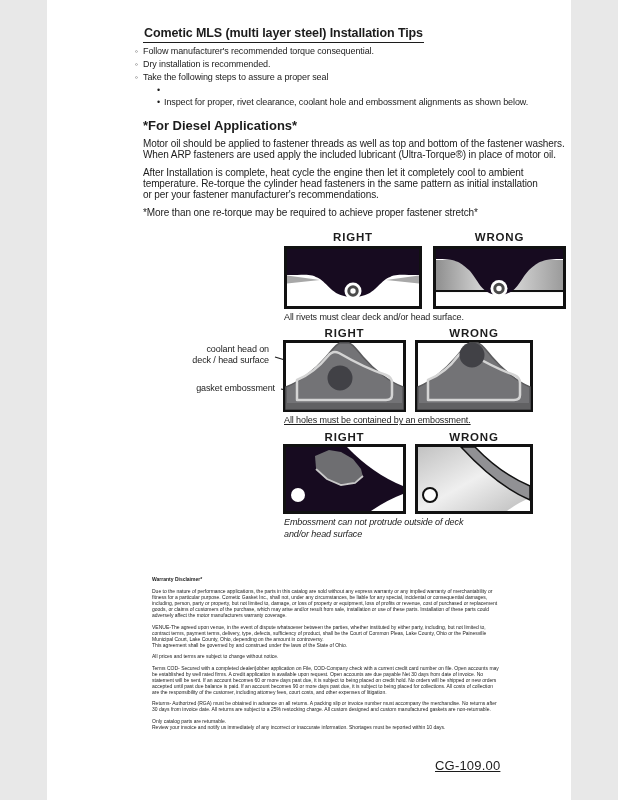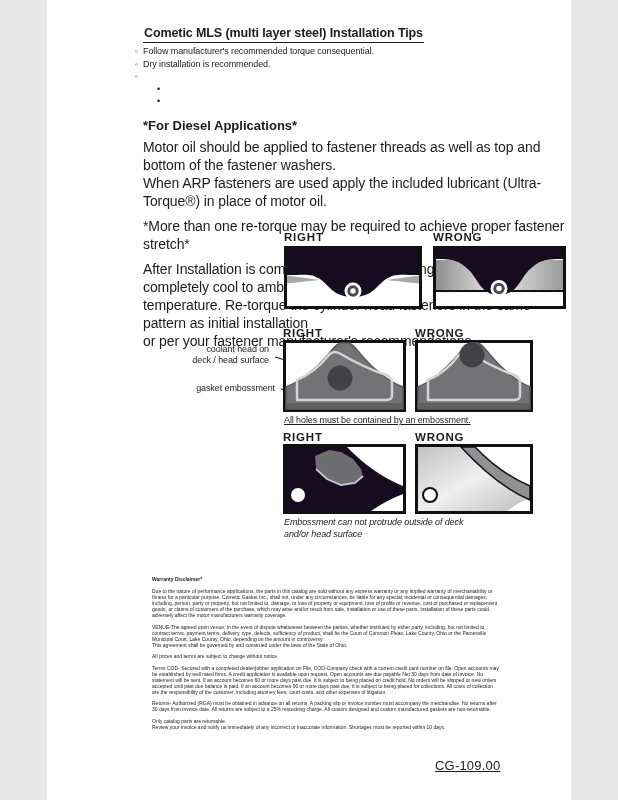--- a/index.html
+++ b/index.html
@@ -14,23 +14,23 @@
     border-bottom:1.5px solid #1c1c1c;padding:0 1px 2px 1px;}
   
   #tips{left:88px;top:45px;width:430px;font-size:9px;line-height:12px;letter-spacing:-0.1px;}
   .tip-row{display:flex;align-items:baseline;}
   .tip-row .marker{width:8px;font-size:8px;flex:0 0 auto;}
   .tip-sub{margin-left:22px;}
   .tip-sub .marker{width:7px;font-size:9px;}
   
   #diesel{left:96px;top:118px;width:424px;}
   #diesel h2{margin:0 0 5px 0;font-size:13px;font-weight:bold;}
-  #diesel p{margin:0 0 7px 0;font-size:14px;line-height:18px;letter-spacing:-0.1px;white-space:pre-line;}
-  
-  .dlabel{font-size:11.5px;font-weight:bold;letter-spacing:0.8px;}
+  #diesel p{margin:0 0 7px 0;font-size:10px;line-height:11px;letter-spacing:-0.1px;white-space:pre-line;}
+  
+  .dlabel{font-size:11.5px;font-weight:bold;letter-spacing:0.8px;text-align:center;}
   .caption{font-size:9px;line-height:11.5px;letter-spacing:-0.1px;white-space:pre-line;}
   .callout{font-size:9px;line-height:11px;text-align:right;letter-spacing:-0.1px;}
   svg{display:block;}
   
   #warranty{left:105px;top:576px;width:412px;font-size:5px;line-height:6px;}
   #warranty h3{margin:0 0 6px 0;font-size:5px;font-weight:bold;}
   #warranty p{margin:0 0 5.5px 0;white-space:pre-line;}
   
   #doc-number{left:388px;top:758px;font-size:13px;letter-spacing:0.2px;text-decoration:underline;}
 </style>
@@ -61,37 +61,39 @@
     <div class="tip-row">
       <span class="marker">◦</span>
       <span>Follow manufacturer's recommended torque consequential.</span>
     </div>
     <div class="tip-row">
       <span class="marker">◦</span>
       <span>Dry installation is recommended.</span>
     </div>
     <div class="tip-row">
       <span class="marker">◦</span>
+      <span>Take the following steps to assure a proper seal</span>
     </div>
     <div class="tip-row tip-sub">
       <span class="marker">•</span>
     </div>
     <div class="tip-row tip-sub">
       <span class="marker">•</span>
+      <span>Inspect for proper, rivet clearance, coolant hole and embossment alignments as shown below.</span>
     </div>
   </div>
 
   <div class="abs" id="diesel">
     <h2>*For Diesel Applications*</h2>
     <p>Motor oil should be applied to fastener threads as well as top and bottom of the fastener washers.
 When ARP fasteners are used apply the included lubricant (Ultra-Torque®) in place of motor oil.</p>
-    <p>*More than one re-torque may be required to achieve proper fastener stretch*</p>
     <p>After Installation is complete, heat cycle the engine then let it completely cool to ambient
 temperature. Re-torque the cylinder head fasteners in the same pattern as initial installation
 or per your fastener manufacturer's recommendations.</p>
+    <p>*More than one re-torque may be required to achieve proper fastener stretch*</p>
   </div>
 
   <div class="abs dlabel" style="left:237px;top:231px;width:138px;">RIGHT</div>
   <div class="abs dlabel" style="left:386px;top:231px;width:133px;">WRONG</div>
 
   <svg class="abs" style="left:237px;top:246px;" width="138" height="63" viewBox="0 0 138 63">
     <rect x="1.5" y="1.5" width="135" height="60" fill="#ffffff" stroke="#111111" stroke-width="3"></rect>
     <path d="M3,3 H135 V29 C115,29 112,27 102,33 C93,39 89,51 69,51 C49,51 45,39 36,33 C26,27 23,29 3,29 Z" fill="#170b20"></path>
     <path d="M3,29.5 L36,34 L3,37.5 Z" fill="#a8a8a8"></path>
     <path d="M135,29.5 L102,34 L135,37.5 Z" fill="#a8a8a8"></path>
@@ -102,20 +104,21 @@
   <svg class="abs" style="left:386px;top:246px;" width="133" height="63" viewBox="0 0 133 63">
     <rect x="1.5" y="1.5" width="130" height="60" fill="#ffffff" stroke="#111111" stroke-width="3"></rect>
     <rect x="3" y="14" width="127" height="31" fill="url(#deckGrad)"></rect>
     <rect x="3" y="44" width="127" height="2.2" fill="#111111"></rect>
     <rect x="3" y="46.2" width="127" height="13.8" fill="#ffffff"></rect>
     <path d="M3,3 H130 V13 C110,13 106,15 96,24 C87,33 84,49 66,49 C48,49 45,33 36,24 C26,15 22,13 3,13 Z" fill="#170b20"></path>
     <circle cx="66" cy="42.5" r="8.5" fill="#ffffff"></circle>
     <circle cx="66" cy="42.5" r="4.2" fill="#ffffff" stroke="#4a4a4a" stroke-width="3"></circle>
   </svg>
 
+  <div class="abs caption" style="left:237px;top:312px;width:290px;">All rivets must clear deck and/or head surface.</div>
 
   <div class="abs dlabel" style="left:236px;top:327px;width:123px;">RIGHT</div>
   <div class="abs dlabel" style="left:368px;top:327px;width:118px;">WRONG</div>
 
   <div class="abs callout" style="left:112px;top:344px;width:110px;">
     <div>coolant head on</div>
     <div>deck / head surface</div>
   </div>
   <div class="abs callout" style="left:110px;top:383px;width:118px;">gasket embossment</div>
 

